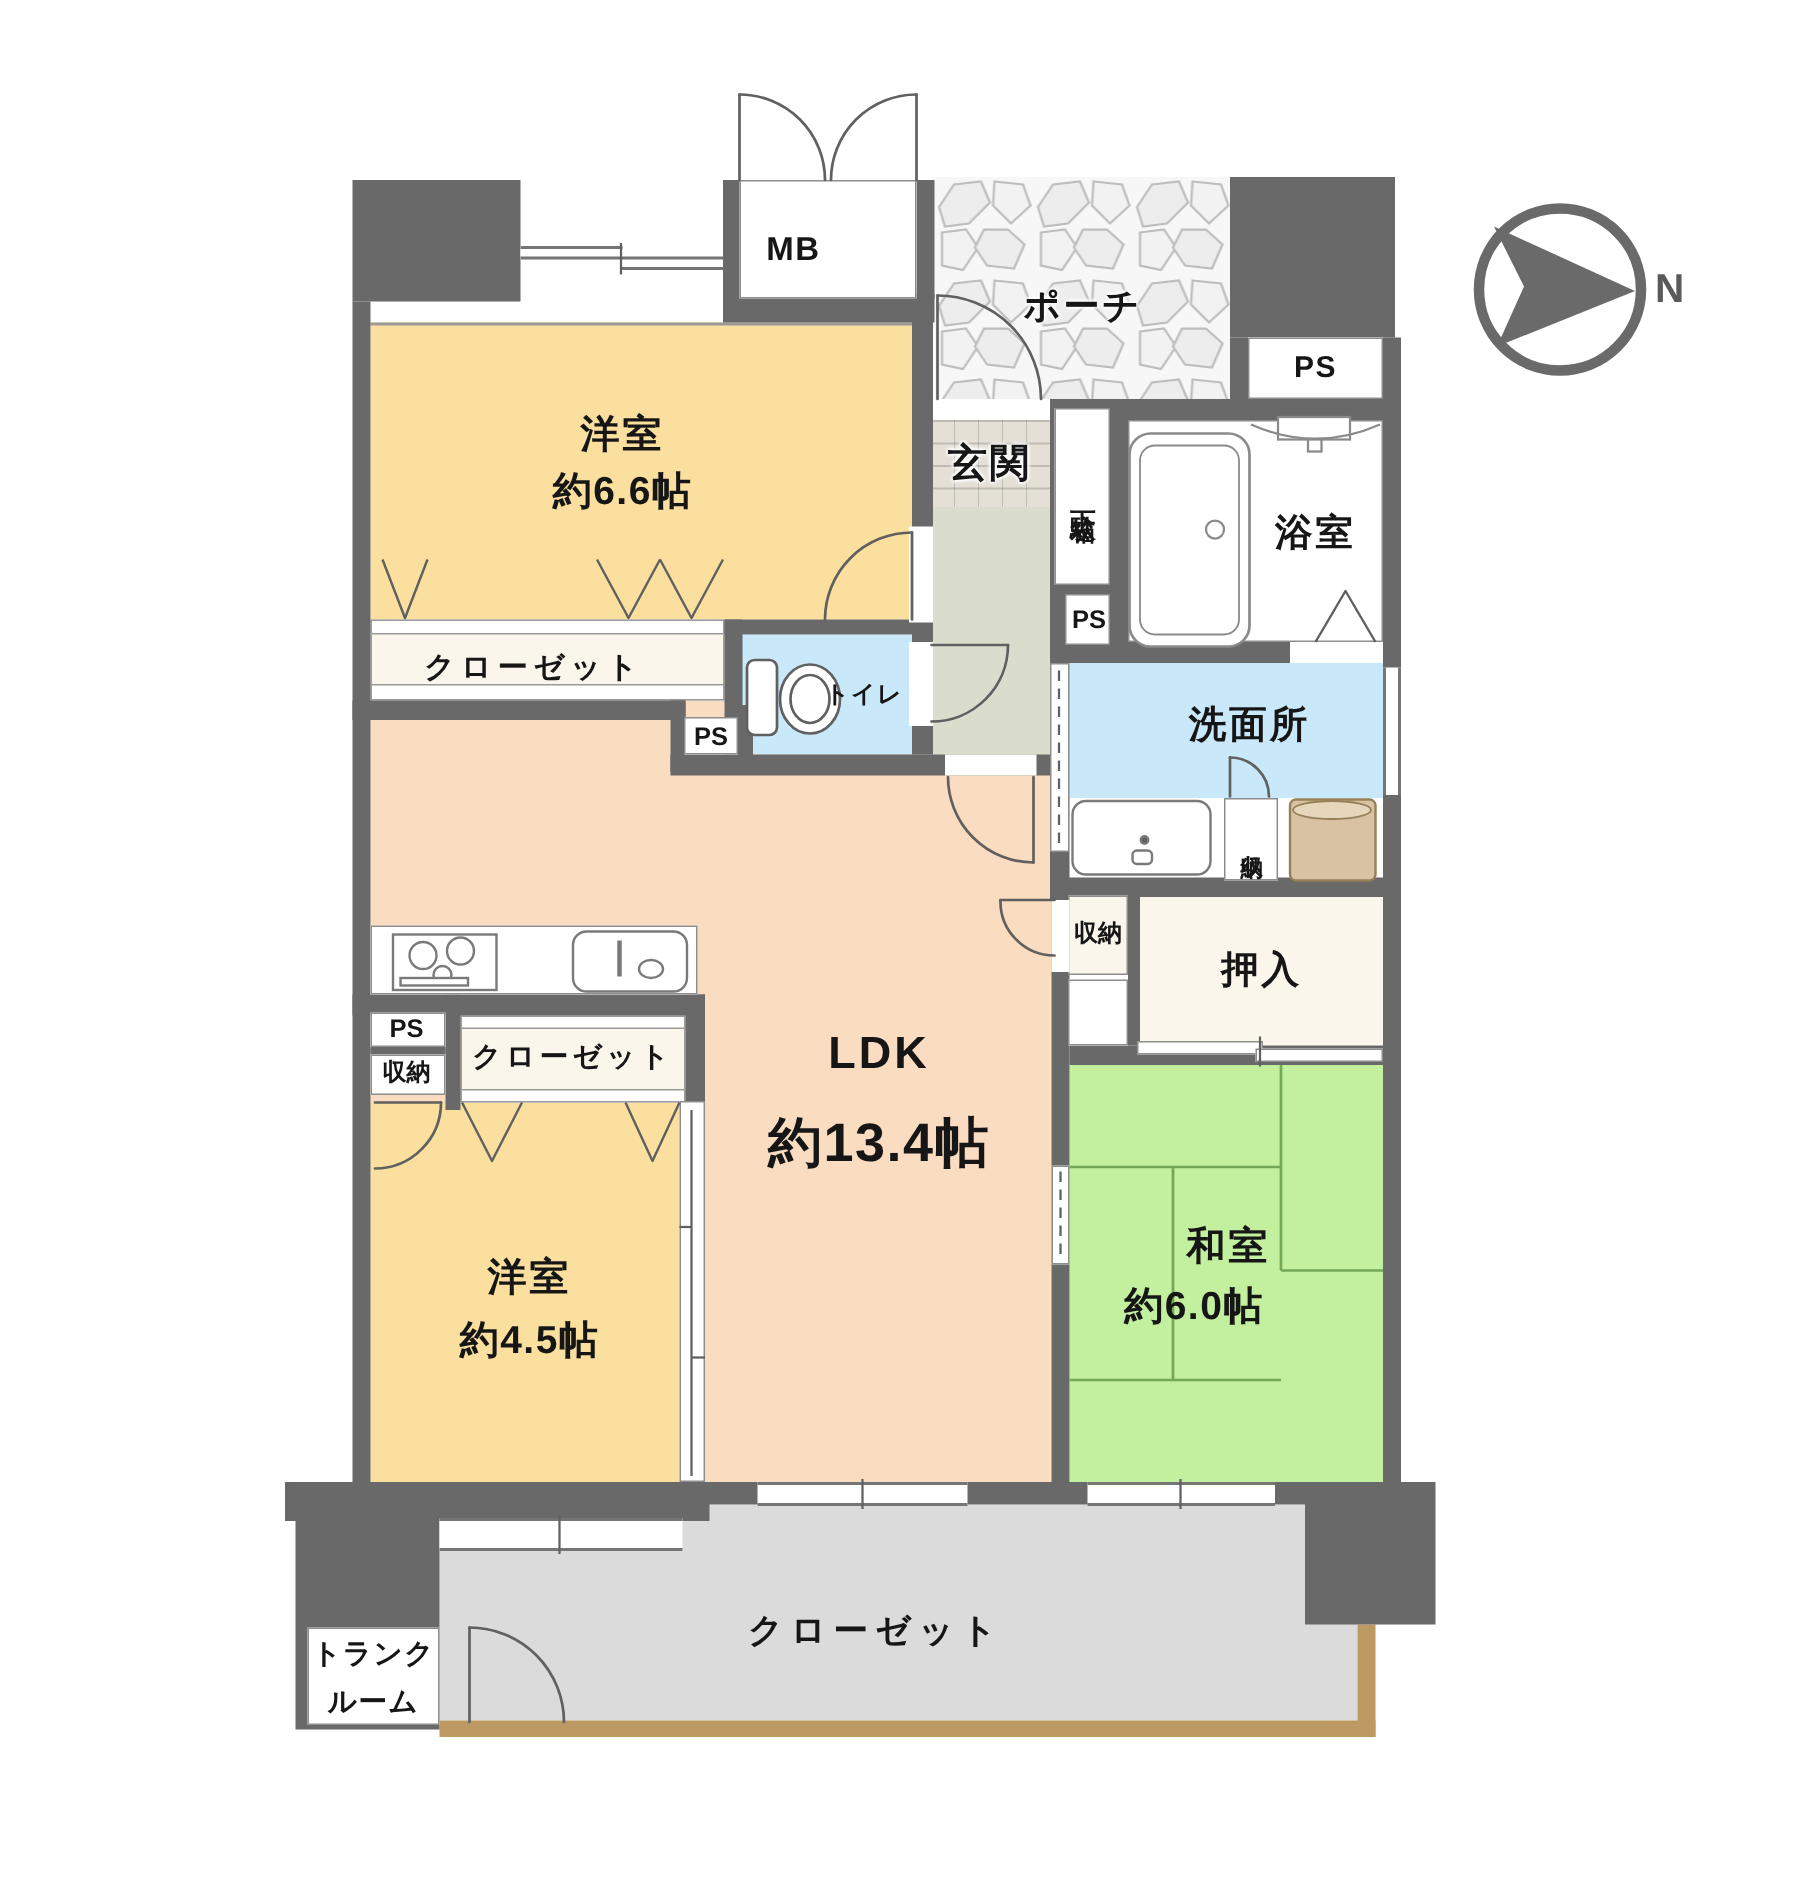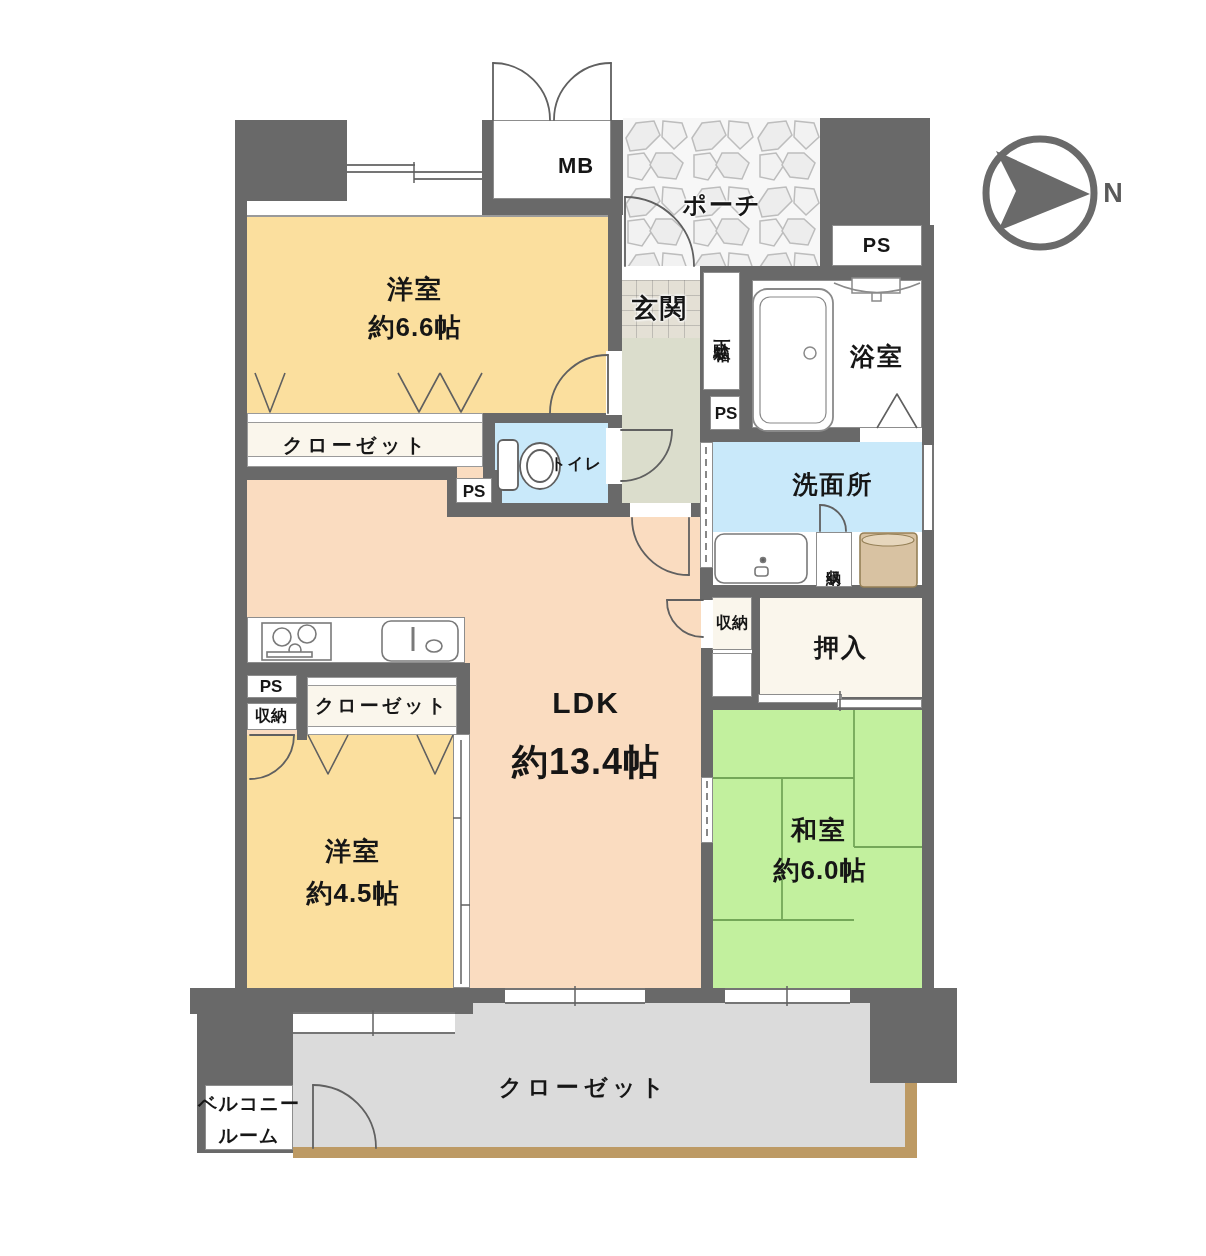--- a/index.html
+++ b/index.html
@@ -231,21 +231,21 @@
       <rect x="860" y="533" width="57" height="54" rx="4" fill="#D8C2A2" stroke="#958057" stroke-width="1.6"></rect>
       <ellipse cx="888" cy="540" rx="26" ry="6" fill="#E6D6BC" stroke="#958057" stroke-width="1.2"></ellipse>
     </g>
 
     <g>
       <circle cx="1040" cy="193" r="54" fill="none" stroke="#6a6a6a" stroke-width="7"></circle>
       <path d="M996,151 L1090,194 L998,231 L1016,191 Z" fill="#6a6a6a"></path>
     </g>
   </svg>
 
-  <div class="lbl" style="left:576px;top:166px;font-size:22px;letter-spacing:1px;">MB</div>
+  <div class="lbl" style="left:529px;top:166px;font-size:22px;letter-spacing:1px;">MB</div>
   <div class="lbl halo" style="left:722px;top:205px;font-size:24px;">ポーチ</div>
   <div class="lbl" style="left:877px;top:245px;font-size:20px;letter-spacing:1px;">PS</div>
   <div class="lbl halo" style="left:660px;top:308px;font-size:26px;">玄関</div>
   <div class="lbl vert" style="left:722px;top:331px;font-size:17px;">下駄箱</div>
   <div class="lbl" style="left:877px;top:356px;font-size:25px;">浴室</div>
   <div class="lbl" style="left:726px;top:413px;font-size:17px;letter-spacing:0;">PS</div>
   <div class="lbl" style="left:415px;top:289px;font-size:26px;">洋室</div>
   <div class="lbl" style="left:415px;top:327px;font-size:26px;letter-spacing:1px;">約6.6帖</div>
   <div class="lbl" style="left:356px;top:445px;font-size:20px;letter-spacing:4px;">クローゼット</div>
   <div class="lbl" style="left:474px;top:491px;font-size:17px;letter-spacing:0;">PS</div>
@@ -255,19 +255,19 @@
   <div class="lbl" style="left:732px;top:623px;font-size:16px;letter-spacing:0;">収納</div>
   <div class="lbl" style="left:841px;top:647px;font-size:25px;">押入</div>
   <div class="lbl" style="left:271px;top:686px;font-size:17px;letter-spacing:0;">PS</div>
   <div class="lbl" style="left:271px;top:716px;font-size:16px;letter-spacing:0;">収納</div>
   <div class="lbl" style="left:382px;top:705px;font-size:19px;letter-spacing:3px;">クローゼット</div>
   <div class="lbl" style="left:586px;top:703px;font-size:30px;letter-spacing:2px;">LDK</div>
   <div class="lbl" style="left:586px;top:762px;font-size:36px;letter-spacing:1px;">約13.4帖</div>
   <div class="lbl" style="left:353px;top:851px;font-size:26px;">洋室</div>
   <div class="lbl" style="left:353px;top:893px;font-size:26px;letter-spacing:1px;">約4.5帖</div>
   <div class="lbl" style="left:819px;top:830px;font-size:26px;">和室</div>
-  <div class="lbl" style="left:820px;top:870px;font-size:26px;letter-spacing:1px;">約6.0帖</div>
+  <div class="lbl" style="left:796px;top:870px;font-size:26px;letter-spacing:1px;">約6.0帖</div>
   <div class="lbl" style="left:584px;top:1087px;font-size:23px;letter-spacing:5px;">クローゼット</div>
-  <div class="lbl" style="left:249px;top:1103px;font-size:19px;letter-spacing:1px;">ベルコニー</div>
+  <div class="lbl" style="left:249px;top:1103px;font-size:19px;letter-spacing:1px;">トランク</div>
   <div class="lbl" style="left:249px;top:1135px;font-size:19px;letter-spacing:1px;">ルーム</div>
   <div class="lbl" style="left:1113px;top:193px;font-size:27px;color:#5a5a5a;letter-spacing:0;">N</div>
 
 </div>
 
 </body></html>

